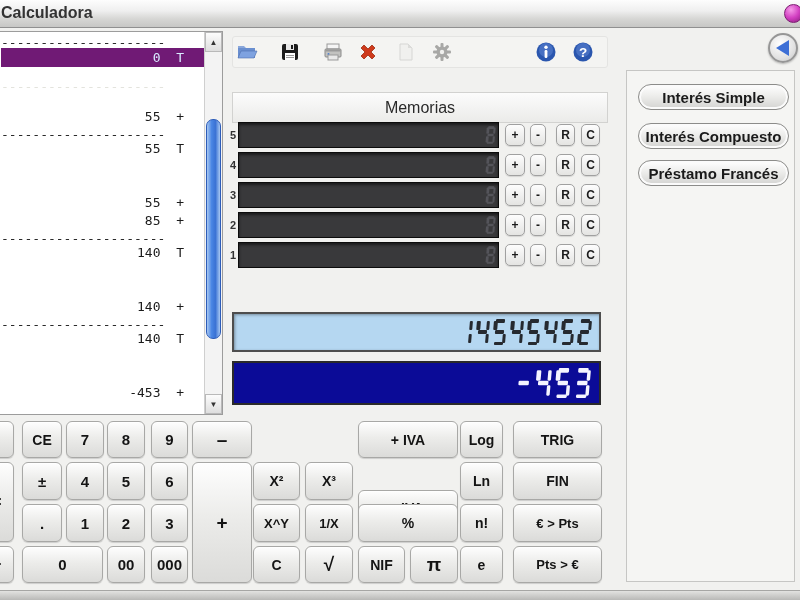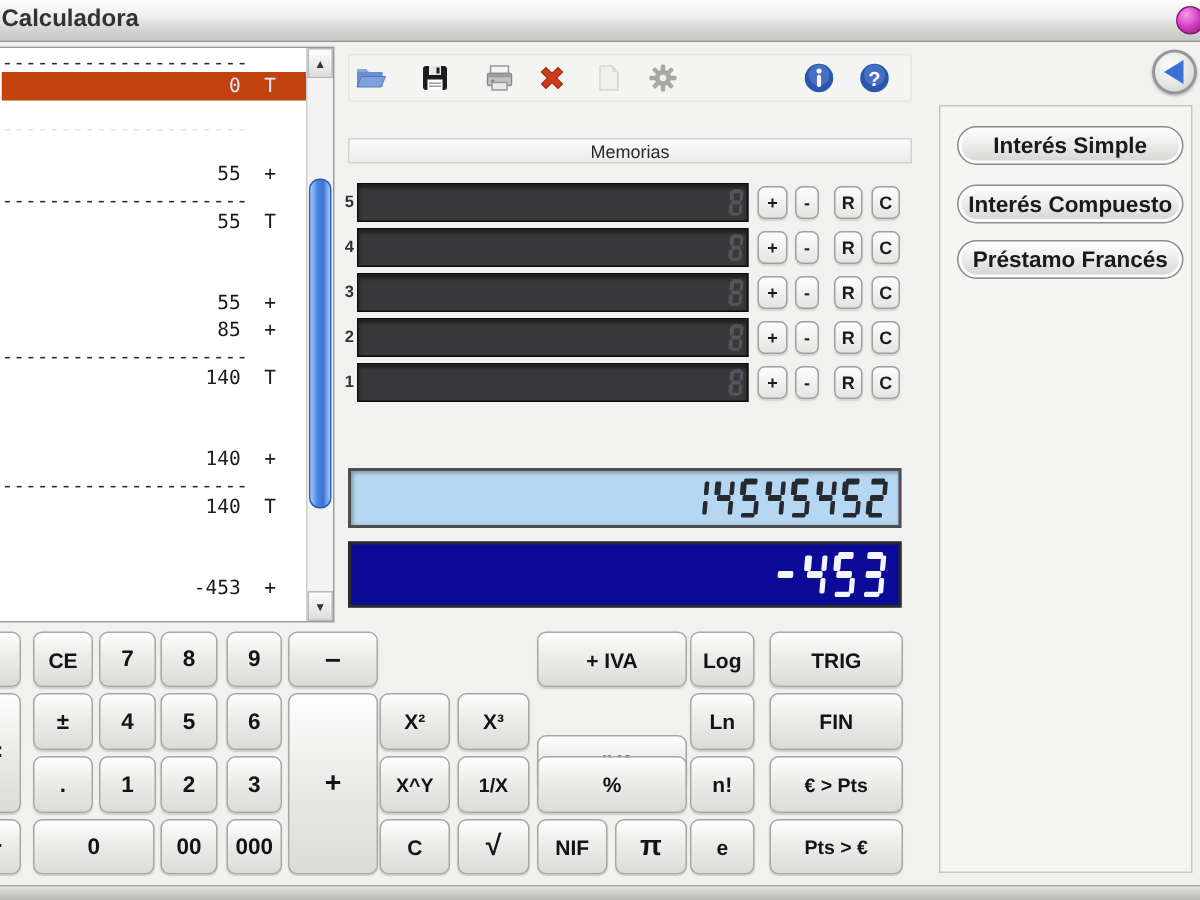--- a/index.html
+++ b/index.html
@@ -15,21 +15,21 @@
   .close-btn{position:absolute;left:784px;top:4px;width:19px;height:19px;border-radius:50%;
     background:radial-gradient(circle at 35% 28%,#f59ae8,#d23fc1 50%,#8d1f81 95%);
     border:1px solid #7c1b72;cursor:pointer;}
 
   
   .tape-wrap{position:absolute;left:-2px;top:31px;width:225px;height:384px;
     background:#fff;border:1px solid #9c9c9c;}
   .tape{position:absolute;left:2px;top:0;right:18px;bottom:0;overflow:hidden;
     padding-top:5px;font-family:"DejaVu Sans Mono",monospace;font-size:13px;color:#1b1b1b;}
   .t-row{white-space:pre;text-align:right;padding-right:20px;height:18px;line-height:18px;}
-  .t-row.hl{background:#c2410c;color:#d9ebff;height:19px;line-height:19px;}
+  .t-row.hl{background:#701a75;color:#d9ebff;height:19px;line-height:19px;}
   .t-dash{white-space:pre;height:11px;line-height:11px;overflow:hidden;color:#2a2a2a;}
   .t-dash.faint{color:#e3e3dd;}
   .gap-xs{margin-top:3px;}.gap-s{margin-top:16px;}.gap-m{margin-top:14px;}.gap-l{margin-top:36px;}
 
   
   .sb{position:absolute;right:0;top:0;bottom:0;width:18px;background:#f3f3f3;border-left:1px solid #cfcfcf;}
   .sb-btn{position:absolute;left:0;width:17px;height:20px;text-align:center;line-height:20px;font-size:8px;color:#333;
     background:linear-gradient(#fcfcfc,#dedede);border:1px solid #b9b9b9;cursor:pointer;}
   .sb-up{top:0;}
   .sb-down{bottom:0;}
@@ -41,23 +41,23 @@
   .toolbar-strip{position:absolute;left:232px;top:36px;width:376px;height:32px;
     background:#f4f4f2;border:1px solid #e4e4e2;border-radius:3px;}
   .icon-btn{position:absolute;top:41px;width:22px;height:22px;cursor:pointer;}
   .back-btn{position:absolute;left:768px;top:33px;width:30px;height:30px;border-radius:50%;
     background:radial-gradient(circle at 40% 35%,#ffffff,#e2e2e2 60%,#c6c6c6);
     border:2px solid #969696;box-shadow:0 1px 2px rgba(0,0,0,.25);cursor:pointer;}
   .back-tri{position:absolute;left:6px;top:5px;width:0;height:0;
     border-top:8px solid transparent;border-bottom:8px solid transparent;border-right:13px solid #3d6fd6;}
 
   
-  .sec-header{position:absolute;left:232px;width:376px;height:17px;
+  .sec-header{position:absolute;left:232px;width:376px;height:31px;
     background:linear-gradient(#fcfcfc,#ebebe9);border:1px solid #d2d2d0;
-    font-size:12px;color:#2a2a2a;display:flex;align-items:center;justify-content:center;}
+    font-size:16px;color:#2a2a2a;display:flex;align-items:center;justify-content:center;}
 
   
   .mem-rows{position:absolute;left:226px;top:121px;width:378px;}
   .mem-row{display:flex;align-items:center;height:27px;margin-bottom:3px;}
   .mem-idx{width:10px;font-size:11px;font-weight:bold;color:#333;text-align:right;margin-right:2px;}
   .mem-display{flex:0 0 261px;height:26px;background:#39393b;border:1px solid #0c0c0c;
     box-shadow:inset 0 2px 3px rgba(0,0,0,.55);display:flex;justify-content:flex-end;align-items:center;
     padding-right:3px;color:#54545a;}
   .mbtn{height:22px;border:1px solid #a0a0a0;border-radius:5px;
     background:linear-gradient(#fdfdfd,#e4e4e2);font-weight:bold;font-size:12px;color:#1b1b1b;

